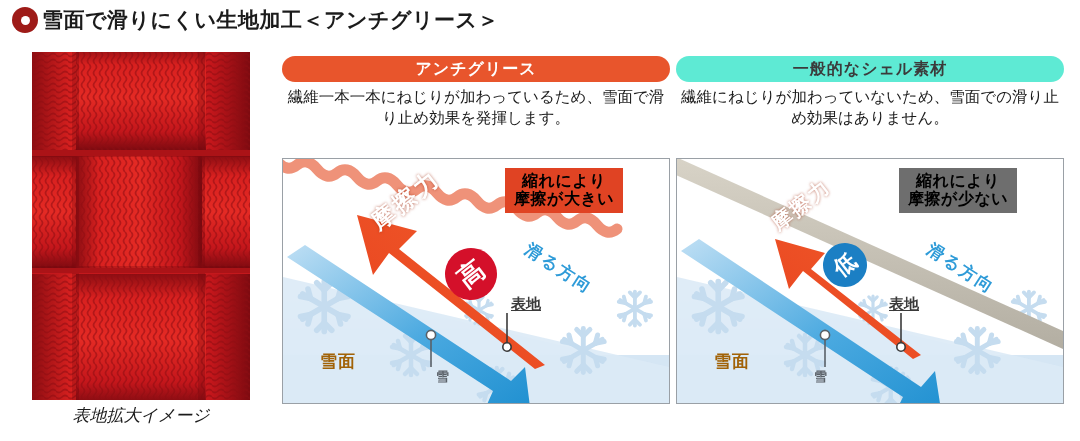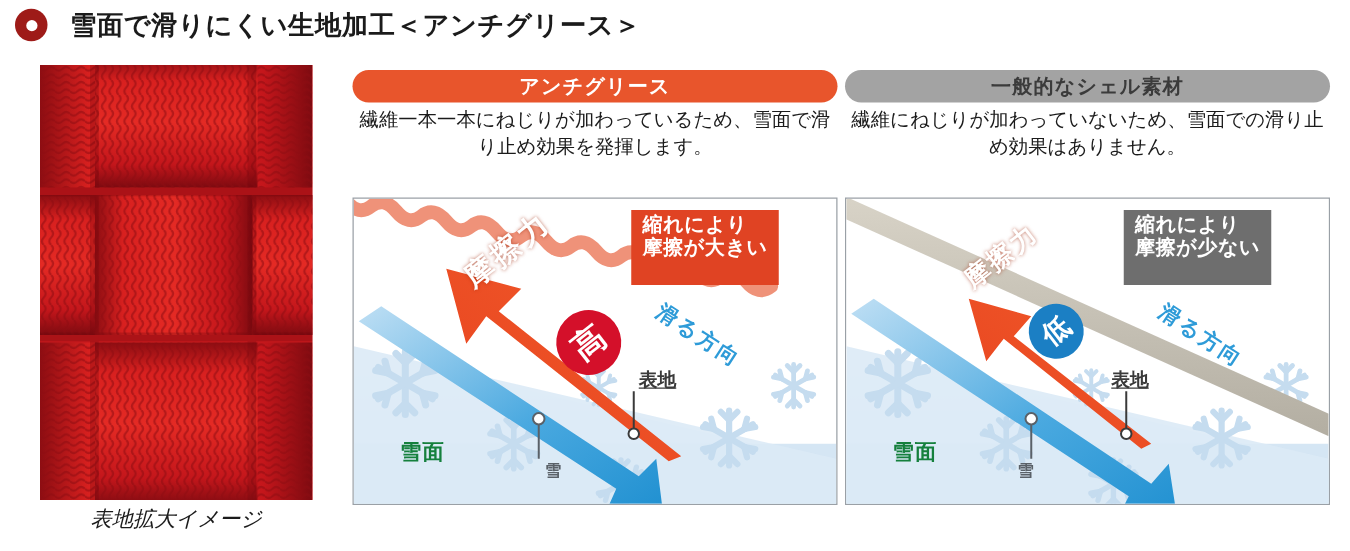--- a/index.html
+++ b/index.html
@@ -4,58 +4,58 @@
 <style>
   html,body{margin:0;padding:0;}
   body{
     width:1080px;height:441px;background:#ffffff;
     font-family:"Liberation Sans","DejaVu Sans",sans-serif;
     overflow:hidden;position:relative;
   }
   .page{position:relative;width:1080px;height:441px;}
 
   
-  .title-row{position:absolute;left:12px;top:6px;display:flex;align-items:center;gap:18px;}
+  .title-row{position:absolute;left:12px;top:6px;display:flex;align-items:center;gap:4px;}
   .ring-icon{width:26px;height:26px;border-radius:50%;
     background:#9e1b18;display:flex;align-items:center;justify-content:center;flex:none;}
   .ring-icon i{display:block;width:9px;height:9px;border-radius:50%;background:#ffffff;}
   .title-text{font-size:21px;font-weight:bold;color:#1b1b1b;letter-spacing:.5px;white-space:nowrap;}
 
   
   .photo-wrap{position:absolute;left:32px;top:52px;width:218px;height:348px;}
   .photo{position:absolute;inset:0;overflow:hidden;background:#c4181c;}
   .photo svg{display:block;width:100%;height:100%;}
   .photo-caption{position:absolute;left:32px;top:404px;width:218px;text-align:center;
     font-size:17px;color:#1b1b1b;font-style:italic;}
 
   
   .col{position:absolute;top:56px;width:388px;text-align:center;}
   .col-left{left:282px;}
   .col-right{left:676px;}
 
   .pill{height:26px;border-radius:13px;display:flex;align-items:center;justify-content:center;
     font-size:16px;font-weight:bold;color:#ffffff;letter-spacing:1px;}
   .pill-orange{background:#e8552c;}
-  .pill-gray{background:#a3a3a3;color:#3b3b3b;}
+  .pill-gray{background:#5eead4;color:#3b3b3b;}
 
   .desc{margin-top:5px;font-size:15.5px;line-height:1.33;color:#1b1b1b;letter-spacing:0px;}
 
   
   .panel{position:absolute;width:388px;height:246px;top:158px;
     border:1px solid #9aa0a6;box-sizing:border-box;overflow:hidden;background:#ffffff;}
   .panel-left{left:282px;}
   .panel-right{left:676px;}
   .panel svg{display:block;width:100%;height:100%;}
 
   
   .ov{position:absolute;pointer-events:none;}
-  .label-snowsurface{font-size:17px;color:#15803d;font-weight:bold;letter-spacing:1px;}
+  .label-snowsurface{font-size:17px;color:#a16207;font-weight:bold;letter-spacing:1px;}
   .label-small{font-size:13px;color:#3a3a3a;font-weight:bold;text-decoration:underline;}
-  .callout{padding:4px 9px 20px 9px;color:#ffffff;font-weight:bold;font-size:16px;
-    line-height:1.12;text-align:left;letter-spacing:.5px;}
+  .callout{padding:4px 9px 5px 9px;color:#000000;font-weight:bold;font-size:16px;
+    line-height:1.12;text-align:center;letter-spacing:.5px;}
   .callout-red{background:#e04323;}
   .callout-gray{background:#6e6e6e;}
 </style>
 </head>
 <body>
 
 <div class="page">
 
   <div class="title-row">
     <span class="ring-icon">

